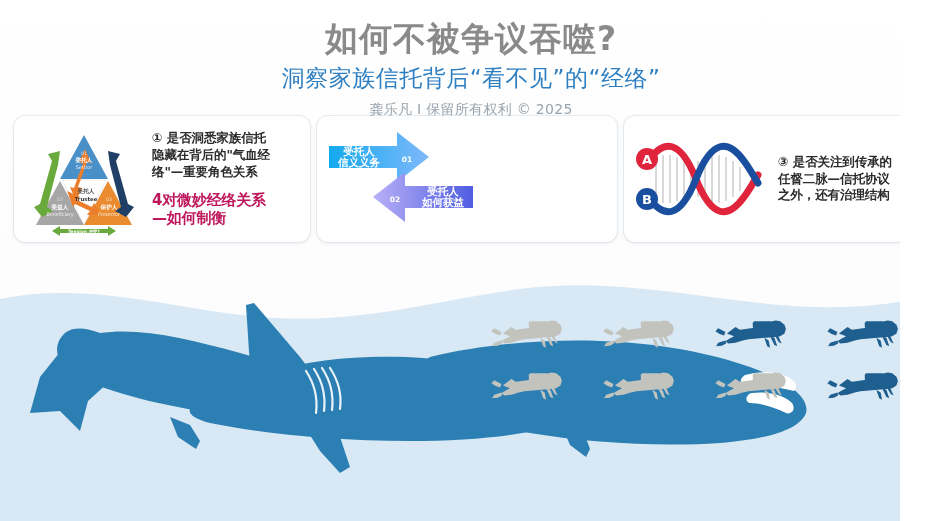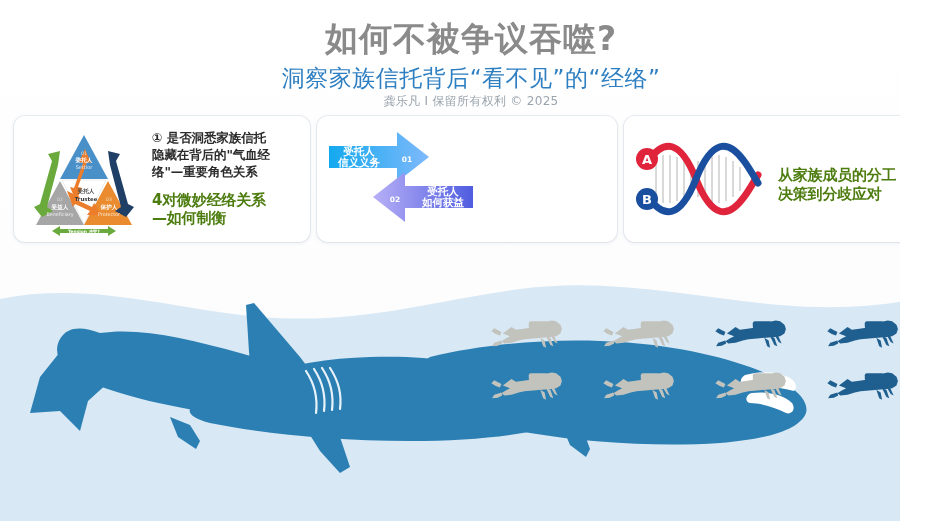--- a/index.html
+++ b/index.html
@@ -41,23 +41,23 @@
   }
   .sub-title {
     font-size: 23px;
     font-weight: normal;
     color: #2e7fc1;
     letter-spacing: 0.5px;
     line-height: 1.2;
     margin: 7px 0 0 0;
   }
   .byline {
-    font-size: 12px;
+    font-size: 14px;
     color: #9aa4ad;
-    margin: 0 0 0 0;
+    margin: 8px 0 0 0;
     letter-spacing: 0.3px;
   }
 
   
   .cards {
     position: absolute;
     top: 116px;
     left: 14px;
     width: 914px;
     display: flex;
@@ -91,21 +91,21 @@
     font-size: 12.5px;
     font-weight: bold;
     color: #2b2b2b;
     line-height: 1.33;
     letter-spacing: -0.1px;
     white-space: pre-line;
   }
   .card-highlight {
     font-size: 15px;
     font-weight: bold;
-    color: #4d7c0f;
+    color: #be185d;
     line-height: 1.22;
     margin-top: 11px;
     letter-spacing: -0.2px;
     white-space: pre-line;
   }
 
   
   .ocean {
     position: absolute;
     left: 0;
@@ -238,22 +238,23 @@
 
           <path d="M16,66 C32,88 48,88 64,48 C80,8 96,8 112,30 C118,38 122,46 126,52" fill="none" stroke="#1a4fa0" stroke-width="7" stroke-linecap="round"></path>
 
           <circle cx="15" cy="28" r="11" fill="#e0243c"></circle>
           <text x="15" y="33" text-anchor="middle" font-size="13" font-weight="bold" fill="#ffffff" font-family="DejaVu Sans, sans-serif">A</text>
           <circle cx="15" cy="68" r="11" fill="#1a4fa0"></circle>
           <text x="15" y="73" text-anchor="middle" font-size="13" font-weight="bold" fill="#ffffff" font-family="DejaVu Sans, sans-serif">B</text>
         </svg>
       </div>
       <div class="card-text" data-interactable="false">
-        <div class="card-highlight" data-interactable="false">从家族成员的分工
-决策到分歧应对</div>
+        <div class="card-desc" data-interactable="false">③ 是否关注到传承的
+任督二脉—信托协议
+之外，还有治理结构</div>
       </div>
     </div>
 
   </div>
 
   <div class="ocean" data-interactable="false">
     <svg width="942" height="260" viewBox="0 0 942 260">
       <defs>
         <clipPath id="waterClip">
           <path d="M0,38 C90,20 170,48 260,56 C360,64 430,40 520,28 C610,16 690,36 780,44 C860,51 910,40 942,32 L942,260 L0,260 Z"></path>

